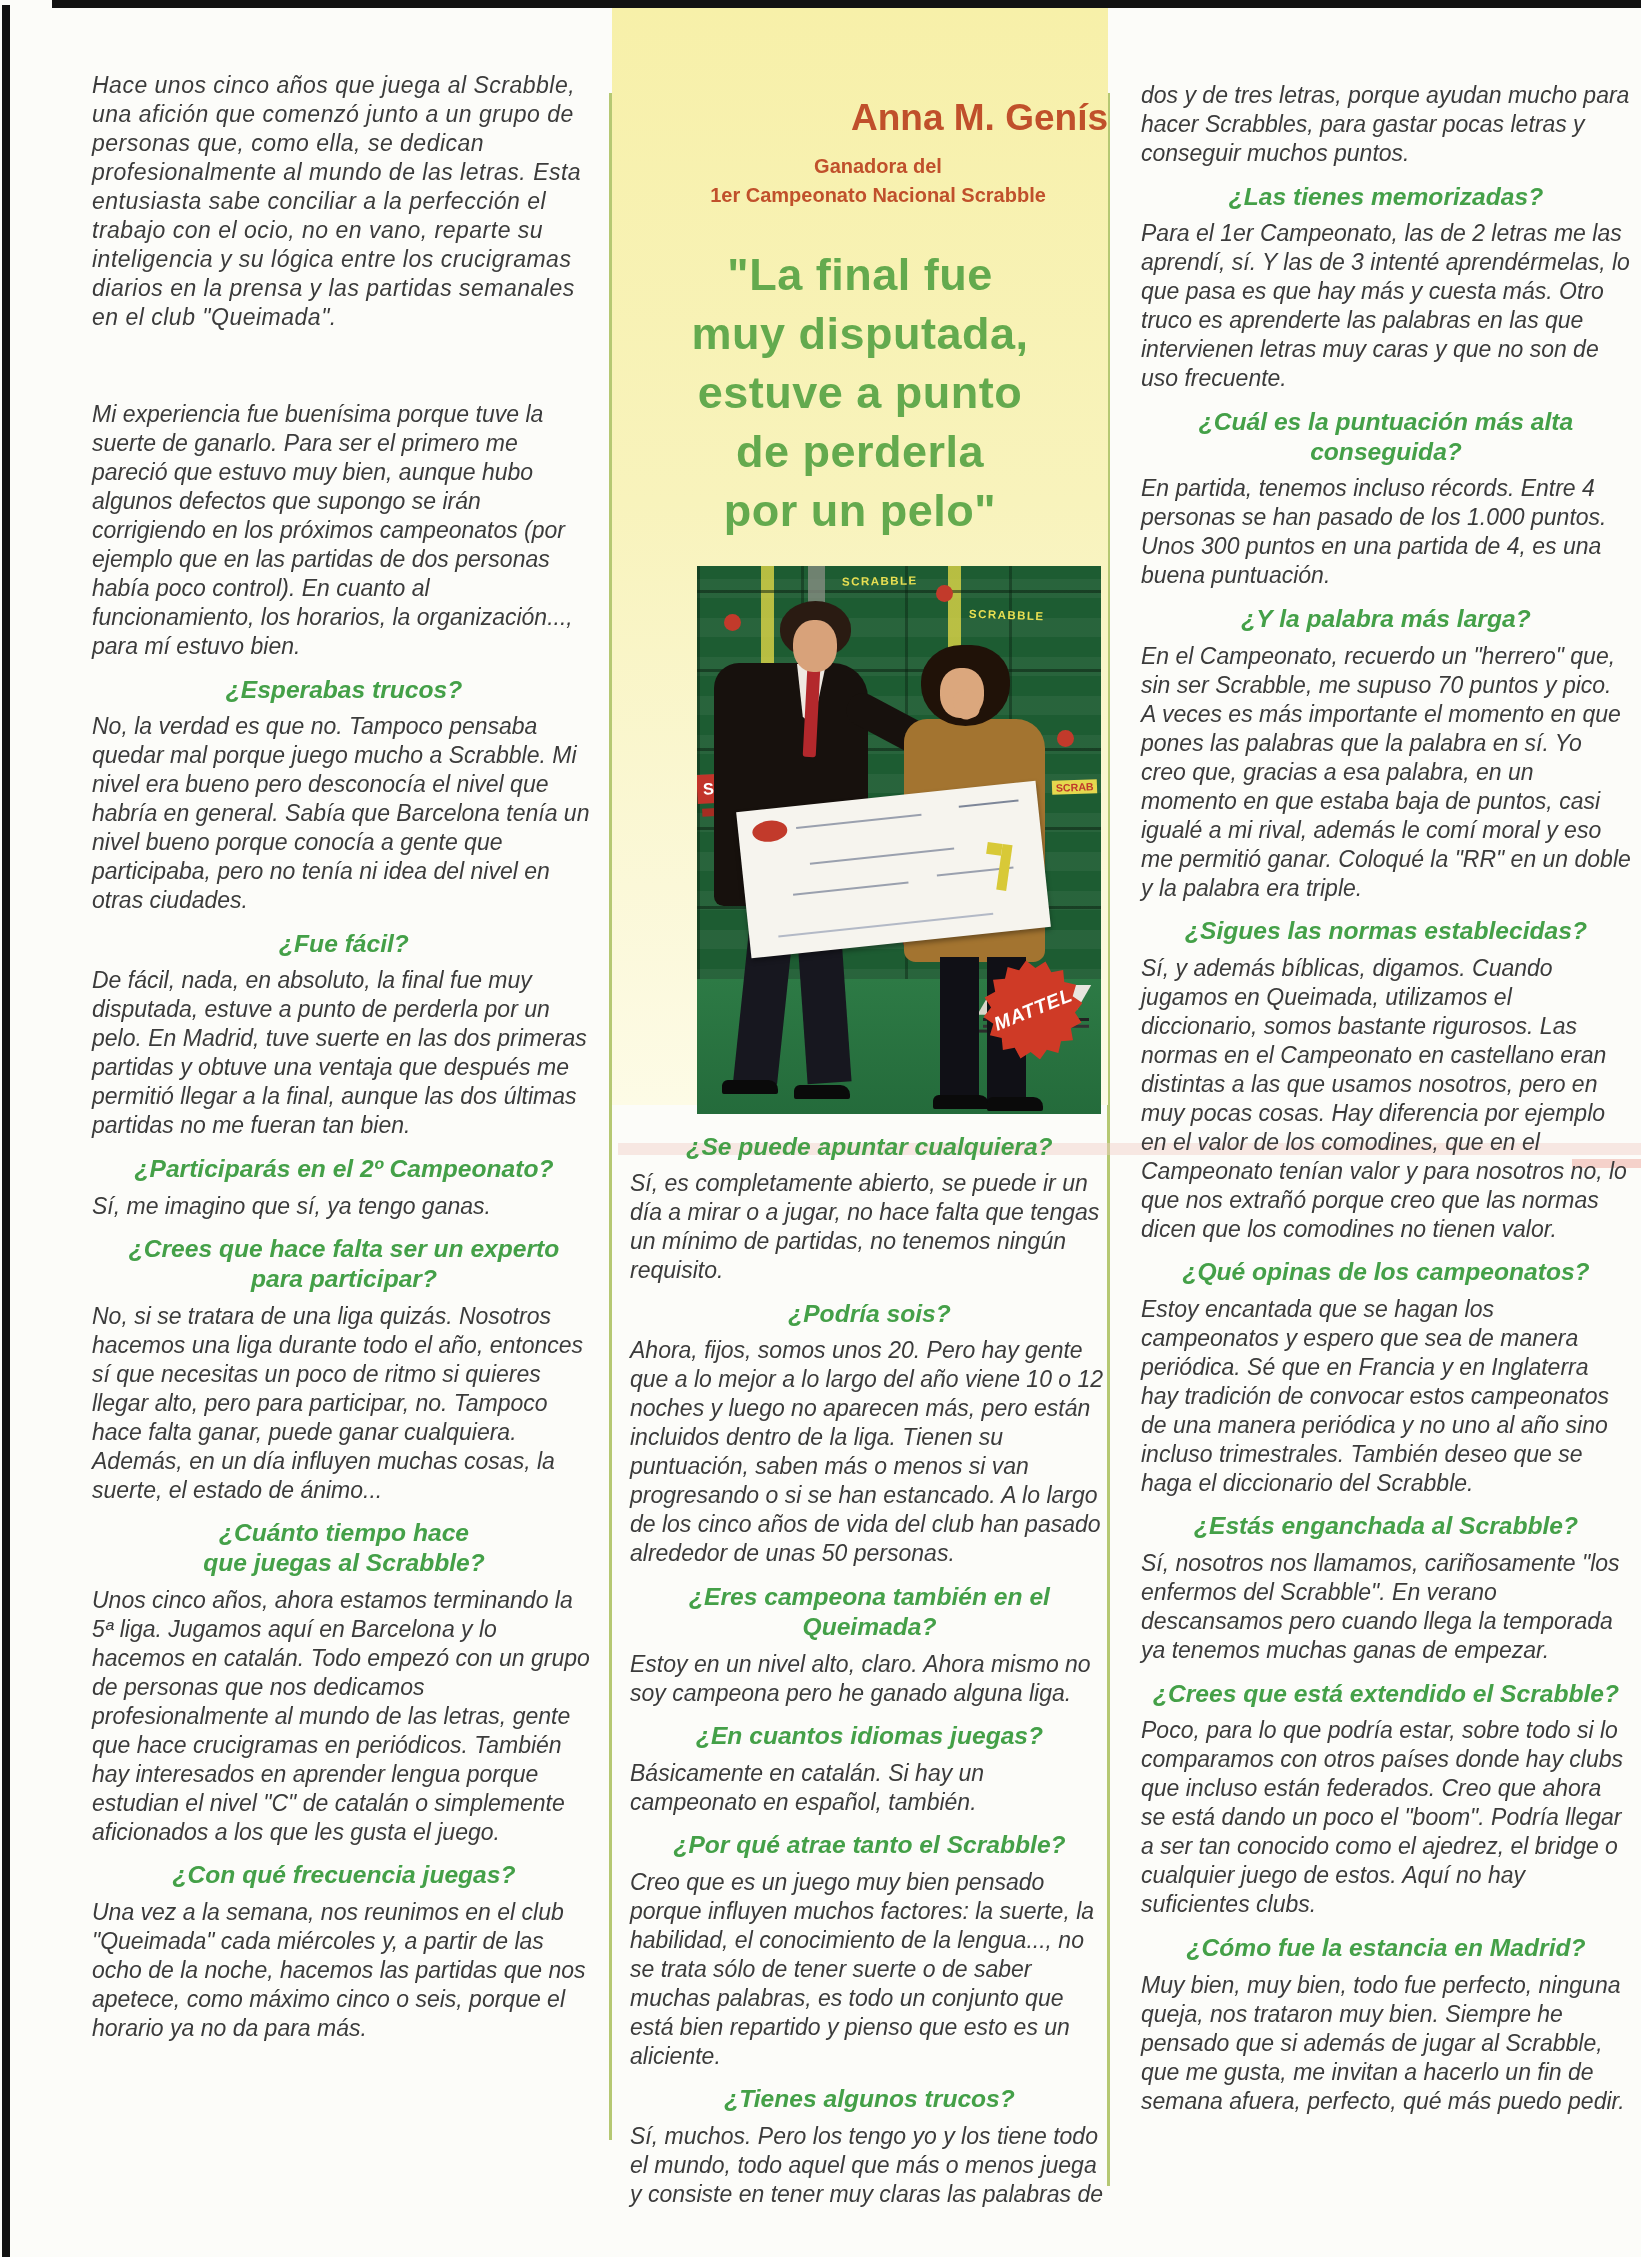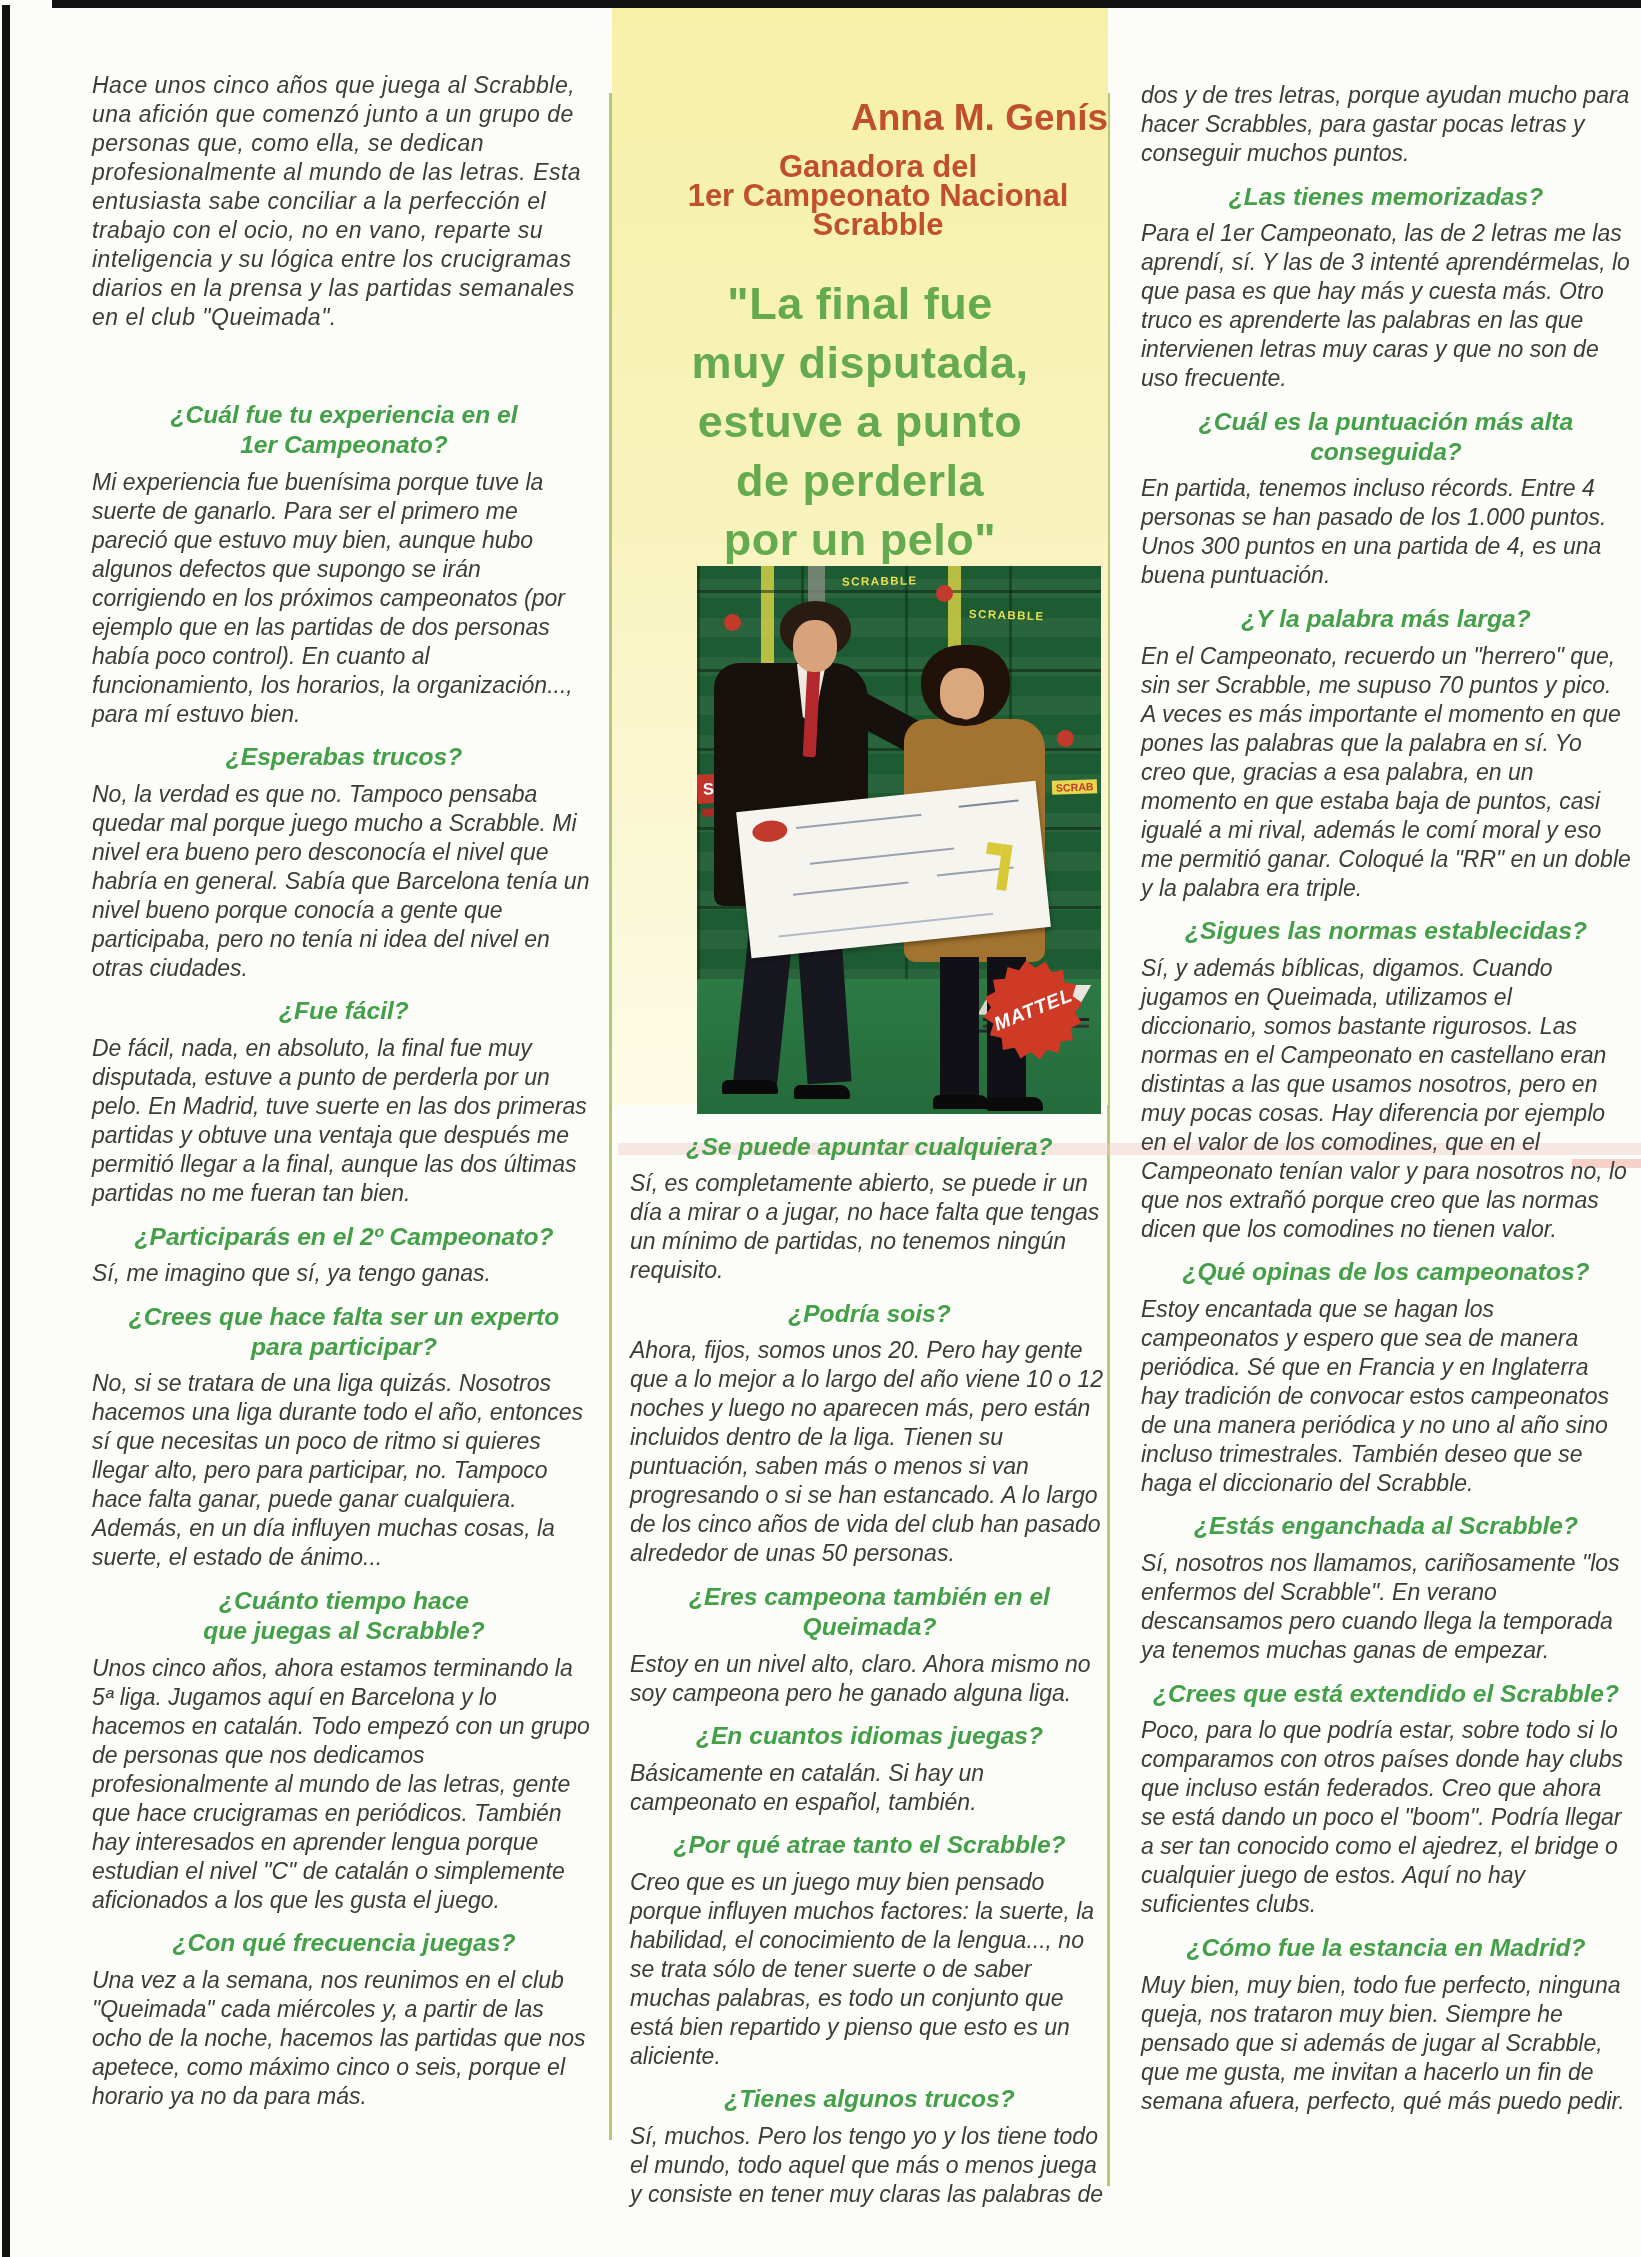--- a/index.html
+++ b/index.html
@@ -27,21 +27,21 @@
   .col .a{margin:0 0 5.8px 0;white-space:normal;}
   .col .intro{margin-bottom:68px;letter-spacing:0.5px;}
   .col .q{color:var(--heading-green,#44a048);font-weight:bold;text-align:center;
           font-size:24.6px;line-height:30px;margin:13.5px 0 7.7px;white-space:pre-line;}
 
   
   .yellowbox{position:absolute;left:612px;top:7.7px;width:496px;height:1097px;
              background:linear-gradient(180deg,#f7f0a9 0%,#f8f3bc 45%,#fbf8d8 80%,#fdfbe6 100%);}
   .author{margin:89px 0 12px 0;text-align:right;font-size:37px;font-weight:bold;
           color:var(--title-red,#c0502b);}
-  .subtitle{margin-top:13.5px;text-align:center;font-size:31px;font-weight:bold;line-height:29px;
+  .subtitle{margin-top:13.5px;text-align:center;font-size:20px;font-weight:bold;line-height:29px;
             color:var(--title-red,#c0502b);white-space:pre-line;padding-left:36px;}
   .quote{margin-top:35px;text-align:center;font-size:45px;line-height:59px;font-weight:bold;
          color:var(--quote-green,#64aa4e);white-space:pre-line;letter-spacing:0.5px;}
 
   
   .photo{position:absolute;left:657px;top:550px;width:404px;height:548px;overflow:hidden;background:#1c5a31;}
   .ph-wall{position:absolute;left:0;top:0;right:0;bottom:126px;background-color:#1d5c32;
     background-image:
       repeating-linear-gradient(0deg, rgba(8,28,14,.5) 0 2.9px, transparent 2.9px 79px),
       repeating-linear-gradient(90deg, rgba(8,28,14,.4) 0 2.9px, transparent 2.9px 104px),
@@ -120,22 +120,20 @@
 <div class="page">
   <div class="edge-top"></div>
   <div class="edge-left"></div>
   <div class="divider divider-left"></div>
   <div class="divider divider-right"></div>
   <div class="streak1"></div>
   <div class="streak2"></div>
 
   <section class="col col1">
       <div class="a intro">Hace unos cinco años que juega al Scrabble, una afición que comenzó junto a un grupo de personas que, como ella, se dedican profesionalmente al mundo de las letras. Esta entusiasta sabe conciliar a la perfección el trabajo con el ocio, no en vano, reparte su inteligencia y su lógica entre los crucigramas diarios en la prensa y las partidas semanales en el club "Queimada".</div>
-      <div class="q">¿Cuál fue tu experiencia en el
-1er Campeonato?</div>
       <div class="a">Mi experiencia fue buenísima porque tuve la suerte de ganarlo. Para ser el primero me pareció que estuvo muy bien, aunque hubo algunos defectos que supongo se irán corrigiendo en los próximos campeonatos (por ejemplo que en las partidas de dos personas había poco control). En cuanto al funcionamiento, los horarios, la organización..., para mí estuvo bien.</div>
       <div class="q">¿Esperabas trucos?</div>
       <div class="a">No, la verdad es que no. Tampoco pensaba quedar mal porque juego mucho a Scrabble. Mi nivel era bueno pero desconocía el nivel que habría en general. Sabía que Barcelona tenía un nivel bueno porque conocía a gente que participaba, pero no tenía ni idea del nivel en otras ciudades.</div>
       <div class="q">¿Fue fácil?</div>
       <div class="a">De fácil, nada, en absoluto, la final fue muy disputada, estuve a punto de perderla por un pelo. En Madrid, tuve suerte en las dos primeras partidas y obtuve una ventaja que después me permitió llegar a la final, aunque las dos últimas partidas no me fueran tan bien.</div>
       <div class="q">¿Participarás en el 2º Campeonato?</div>
       <div class="a">Sí, me imagino que sí, ya tengo ganas.</div>
       <div class="q">¿Crees que hace falta ser un experto
 para participar?</div>
       <div class="a">No, si se tratara de una liga quizás. Nosotros hacemos una liga durante todo el año, entonces sí que necesitas un poco de ritmo si quieres llegar alto, pero para participar, no. Tampoco hace falta ganar, puede ganar cualquiera. Además, en un día influyen muchas cosas, la suerte, el estado de ánimo...</div>

